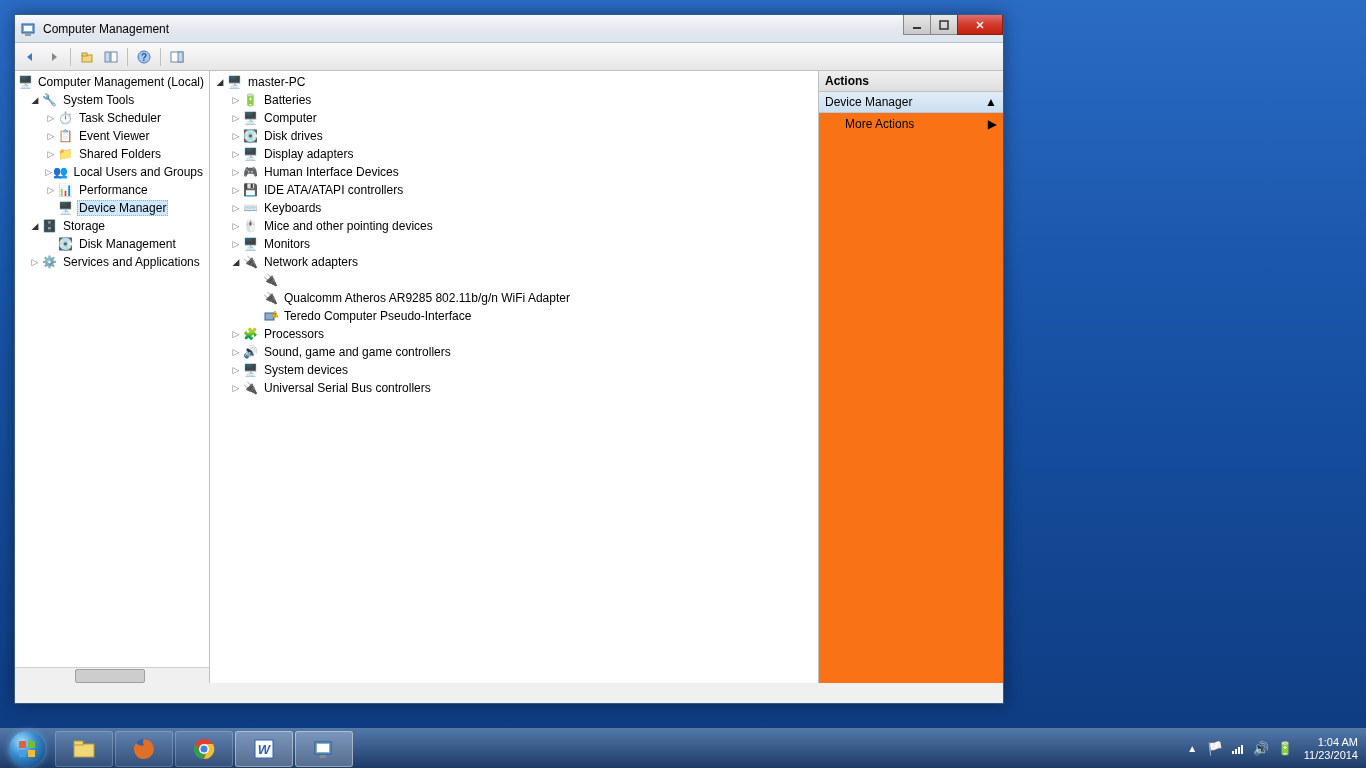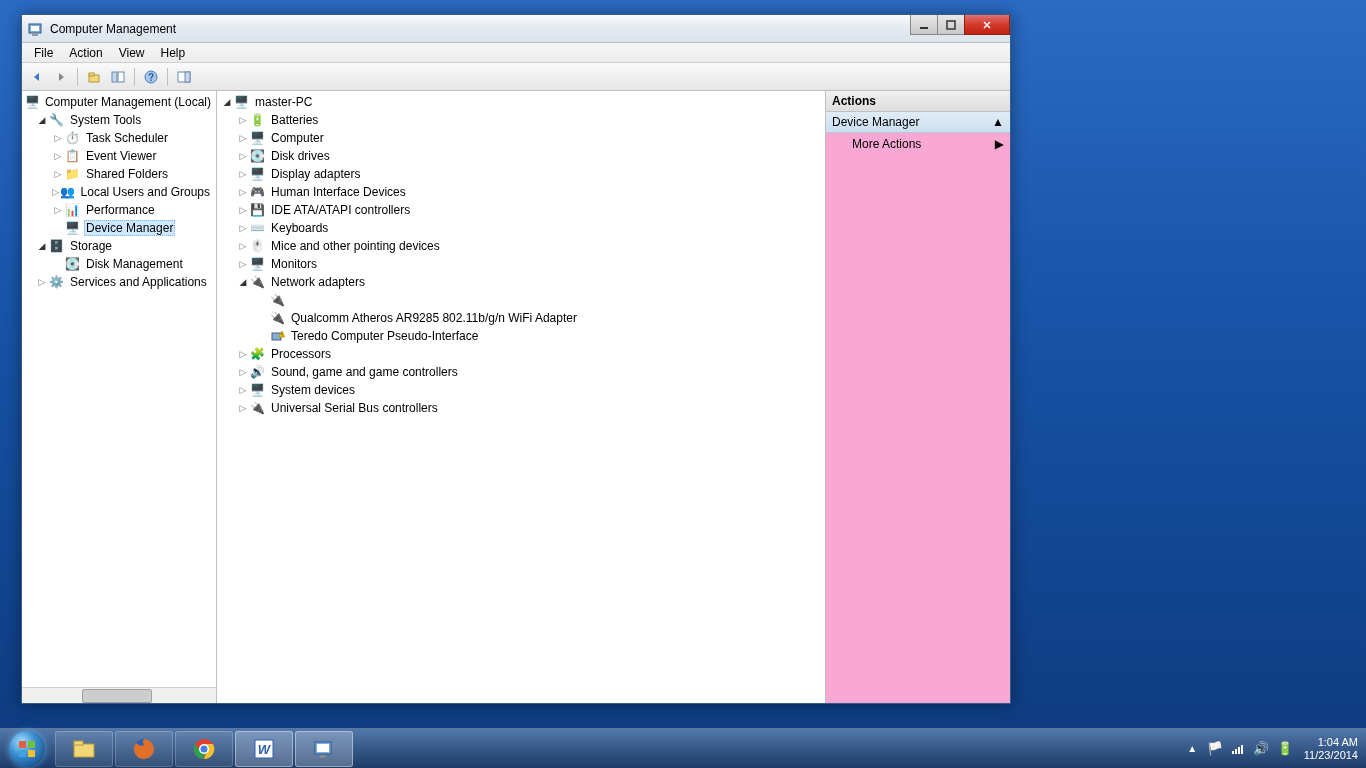--- a/index.html
+++ b/index.html
@@ -4,21 +4,21 @@
 <style>
 * { box-sizing: border-box; margin: 0; padding: 0; }
 body {
   width: 1366px; height: 768px;
   font-family: "Segoe UI", Tahoma, sans-serif;
   font-size: 12px;
   background: linear-gradient(to bottom, #2a6bc4 0%, #1854a8 40%, #0d3a7e 100%);
   overflow: hidden; position: relative;
 }
 .window {
-  position: absolute; left: 21px; top: 14px;
+  position: absolute; left: 14px; top: 14px;
   width: 990px; height: 690px;
   background: #f0f0f0;
   border: 1px solid #365d8a;
   box-shadow: 0 0 15px rgba(0,0,0,0.4);
 }
 .titlebar {
   height: 28px;
   background: linear-gradient(to bottom, #f8f9fb 0%, #e4e9f0 50%, #dde4ec 100%);
   border-bottom: 1px solid #b6bcc6;
   display: flex; align-items: center;
@@ -81,21 +81,21 @@
   width: 12px; height: 12px; display: inline-flex; align-items: center; justify-content: center;
   color: #7a7a7a; font-size: 9px; cursor: default;
 }
 .texp.collapsed::before { content: "▷"; }
 .texp.expanded::before { content: "◢"; color: #333; }
 .texp.none { visibility: hidden; }
 .ticon-sm { width: 16px; height: 16px; margin: 0 3px 0 1px; display: inline-flex; align-items: center; justify-content: center; font-size: 12px; }
 .tlabel { padding: 1px 2px; }
 .tlabel.sel { background: #cde8ff; border: 1px dotted #7eb4ea; padding: 0 1px; }
 .mid-pane { flex: 1; overflow: auto; padding: 2px; border-right: 1px solid #c0c0c0; }
-.right-pane { width: 184px; background: #f9a8d4; }
+.right-pane { width: 184px; background: #f97316; }
 .actions-hdr {
   background: linear-gradient(to bottom, #f0f0f0, #dedede);
   border-bottom: 1px solid #c0c0c0;
   padding: 3px 6px; font-weight: bold;
 }
 .actions-sub {
   background: linear-gradient(to bottom, #e0edf7, #cbdff0);
   border-bottom: 1px solid #b4c8da;
   padding: 3px 6px;
   display: flex; justify-content: space-between; align-items: center;
@@ -161,26 +161,20 @@
           </svg>
         </div>
       <div class="winbtn close">
           <svg width="10" height="10">
             <path d="M2 2 L8 8 M8 2 L2 8" stroke="#fff" stroke-width="1.5"></path>
           </svg>
         </div>
     </div>
   </div>
 
-  <div class="menubar">
-    <div class="menuitem">File</div>
-    <div class="menuitem">Action</div>
-    <div class="menuitem">View</div>
-    <div class="menuitem">Help</div>
-  </div>
 
   <div class="toolbar">
     <div class="tbtn">
         <svg width="14" height="14">
           <path d="M9 3 L4 7 L9 11 Z" fill="#3a7acc"></path>
         </svg>
       </div>
     <div class="tbtn">
         <svg width="14" height="14">
           <path d="M5 3 L10 7 L5 11 Z" fill="#888"></path>

